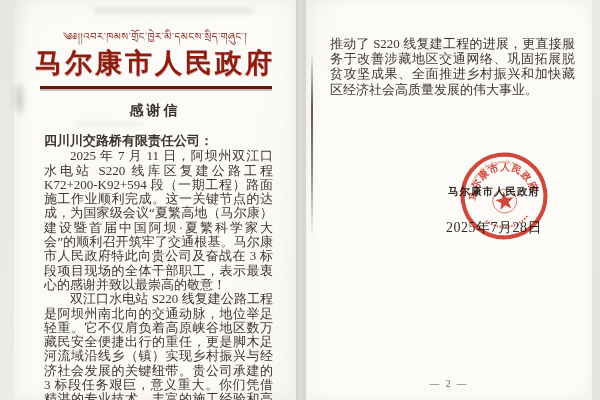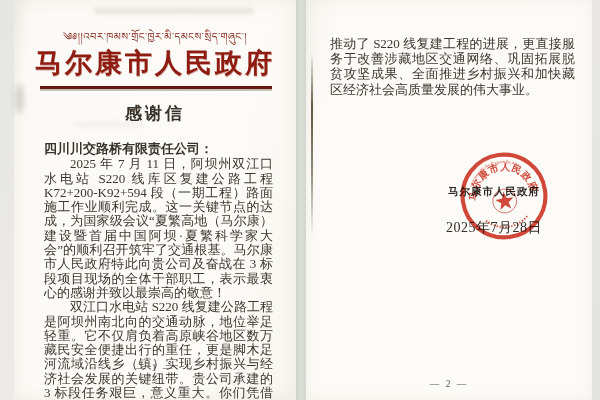--- a/index.html
+++ b/index.html
@@ -51,31 +51,31 @@
     font-size:27px; letter-spacing:3px; line-height:34px;
     text-shadow: 0.5px 0.5px 0 rgba(142,28,17,0.4);
   }
   .head-rule {
     position:absolute; left:26px; right:24px; top:86px; height:3px;
     background:#64160d; box-shadow: 0 2px 0 rgba(130,120,110,0.45);
   }
   .letter-title {
     position:absolute; left:0; right:0; top:102px;
     text-align:center; color:#38312a; font-weight:bold;
-    font-size:17px; letter-spacing:3px;
+    font-size:14px; letter-spacing:3px;
   }
 
   
   .body-block {
     position:absolute; font-size:13px; color:#3d362e;
     line-height:14.3px; text-align:justify;
   }
   .body-left  { left:30px; right:23px; top:134px; }
   .body-right { left:24px; right:17px; top:36px; line-height:15.2px; }
-  .salutation { text-indent:0; margin-bottom:1px; font-weight:bold; color:#3a332b;margin-top:8px; }
+  .salutation { text-indent:0; margin-bottom:1px; font-weight:bold; color:#3a332b; }
   p.para { text-indent:2em; }
   p.para-cont { text-indent:0; }
   .page-num {
     position:absolute; left:0; right:0; text-align:center;
     font-size:9.5px; color:#5a554e; letter-spacing:2px;
   }
   .page-num-1 { top:363px; }
   .page-num-2 { top:379px; }
 
   

